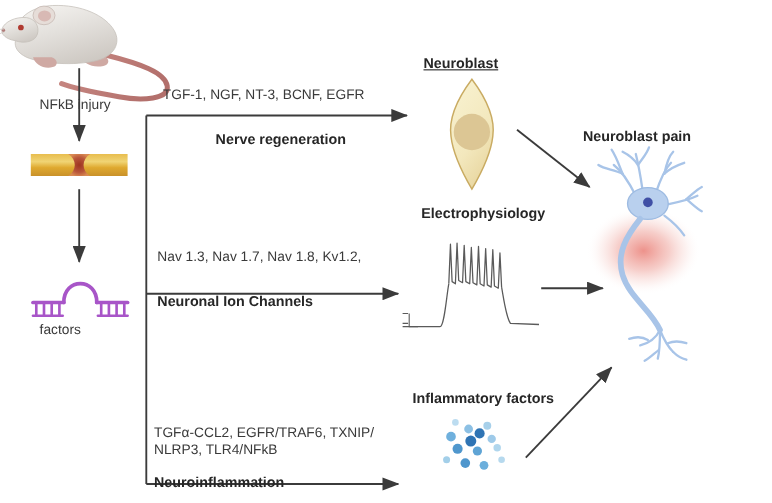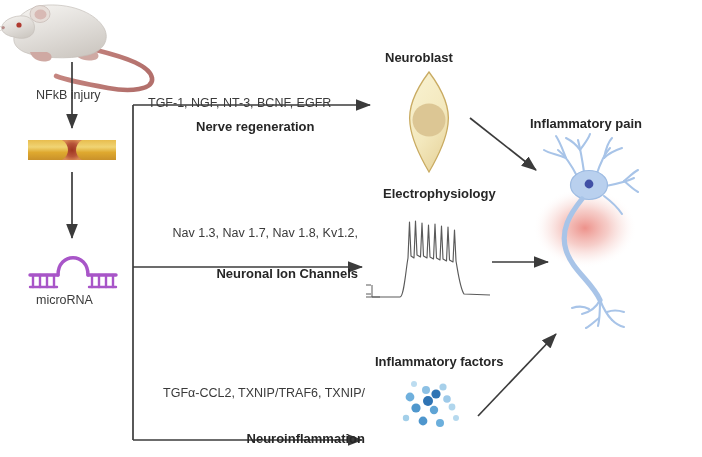--- a/index.html
+++ b/index.html
@@ -26,21 +26,21 @@
     font-size: 12.5px;
     font-weight: 400;
     color: #3a3a3a;
   }
   .lbl-bold {
     font-size: 13px;
     font-weight: 700;
     color: #262626;
   }
   .lbl-center {
-    text-align: right;
+    text-align: left;
   }
   #svg-layer {
     position: absolute;
     left: 0;
     top: 0;
     width: 702px;
     height: 457px;
   }
 </style>
 </head>
@@ -235,37 +235,38 @@
         <path d="M607 312 C 612 310, 618 310, 624 312"></path>
         <path d="M600 300 C 600 310, 600 318, 598 326"></path>
         <path d="M599 318 C 594 322, 590 326, 586 328"></path>
         <path d="M612 320 C 616 324, 620 326, 624 327"></path>
       </g>
     </g>
   </svg>
 
   <div class="lbl lbl-plain" style="left:36px; top:88px;">NFkB injury</div>
 
-  <div class="lbl lbl-plain" style="left:36px; top:293px;">microRNA</div>
-
-  <div class="lbl lbl-plain" style="left:148px; top:79px;margin-top:17px;">TGF-1, NGF, NT-3, BCNF, EGFR</div>
+  <div class="lbl lbl-plain" style="left:36px; top:293px;">factors</div>
+
+  <div class="lbl lbl-plain" style="left:148px; top:79px;">TGF-1, NGF, NT-3, BCNF, EGFR</div>
 
   <div class="lbl lbl-bold" style="left:196px; top:119px;">Nerve regeneration</div>
 
-  <div class="lbl lbl-bold" style="left:385px; top:50px;">Neuroblast</div>
+  <div class="lbl lbl-bold" style="left:385px; top:50px;text-decoration:underline;">Neuroblast</div>
 
   <div class="lbl lbl-plain lbl-center" style="left:143px; top:226px; width:215px;">Nav 1.3, Nav 1.7, Nav 1.8, Kv1.2,</div>
 
 
   <div class="lbl lbl-bold lbl-center" style="left:143px; top:266px; width:215px;">Neuronal Ion Channels</div>
 
   <div class="lbl lbl-bold" style="left:383px; top:186px;">Electrophysiology</div>
 
-  <div class="lbl lbl-plain lbl-center" style="left:140px; top:386px; width:225px;">TGFα-CCL2, TXNIP/TRAF6, TXNIP/</div>
-
+  <div class="lbl lbl-plain lbl-center" style="left:140px; top:386px; width:225px;">TGFα-CCL2, EGFR/TRAF6, TXNIP/</div>
+
+  <div class="lbl lbl-plain lbl-center" style="left:140px; top:402px; width:225px;">NLRP3, TLR4/NFkB</div>
 
   <div class="lbl lbl-bold" style="left:375px; top:354px;">Inflammatory factors</div>
 
   <div class="lbl lbl-bold lbl-center" style="left:140px; top:431px; width:225px;">Neuroinflammation</div>
 
-  <div class="lbl lbl-bold" style="left:530px; top:116px;">Inflammatory pain</div>
+  <div class="lbl lbl-bold" style="left:530px; top:116px;">Neuroblast pain</div>
 
 </div>
 
 </body></html>

